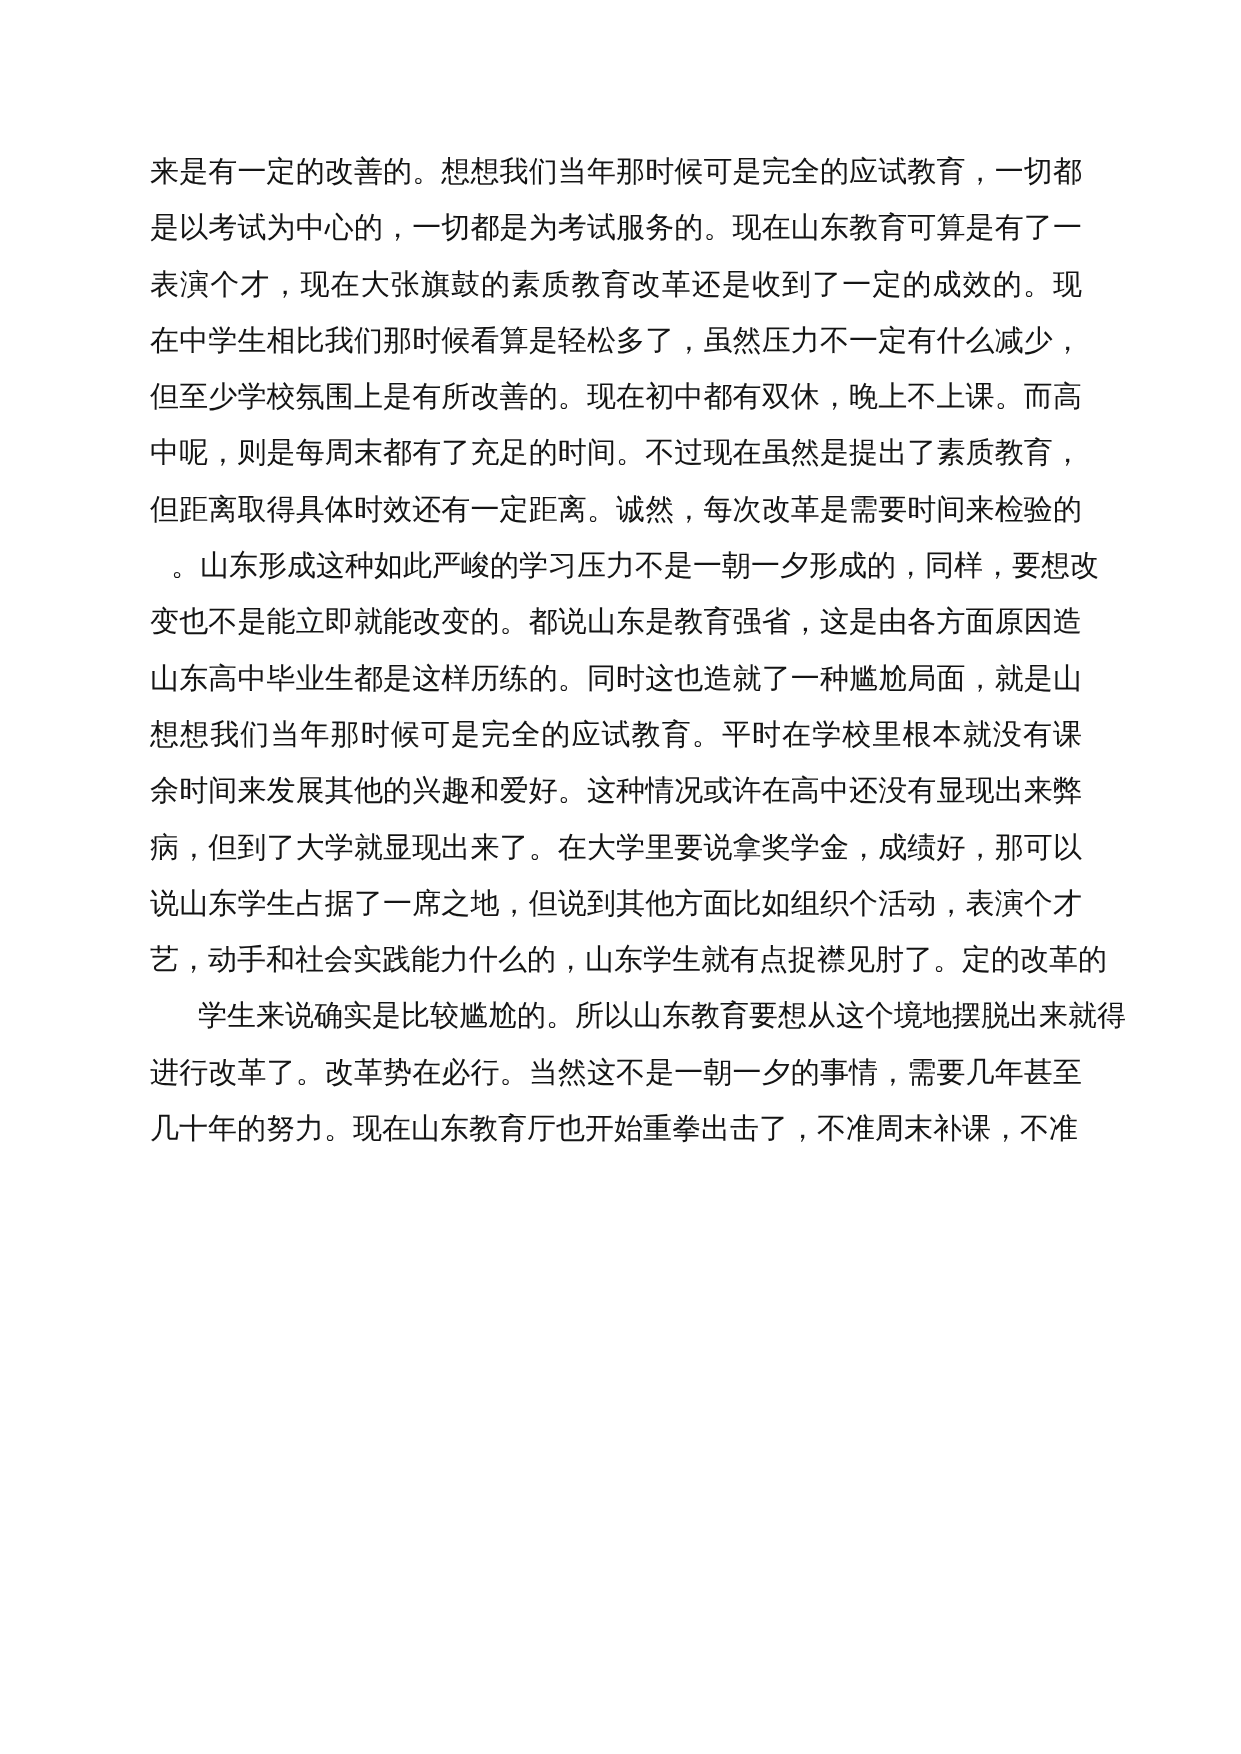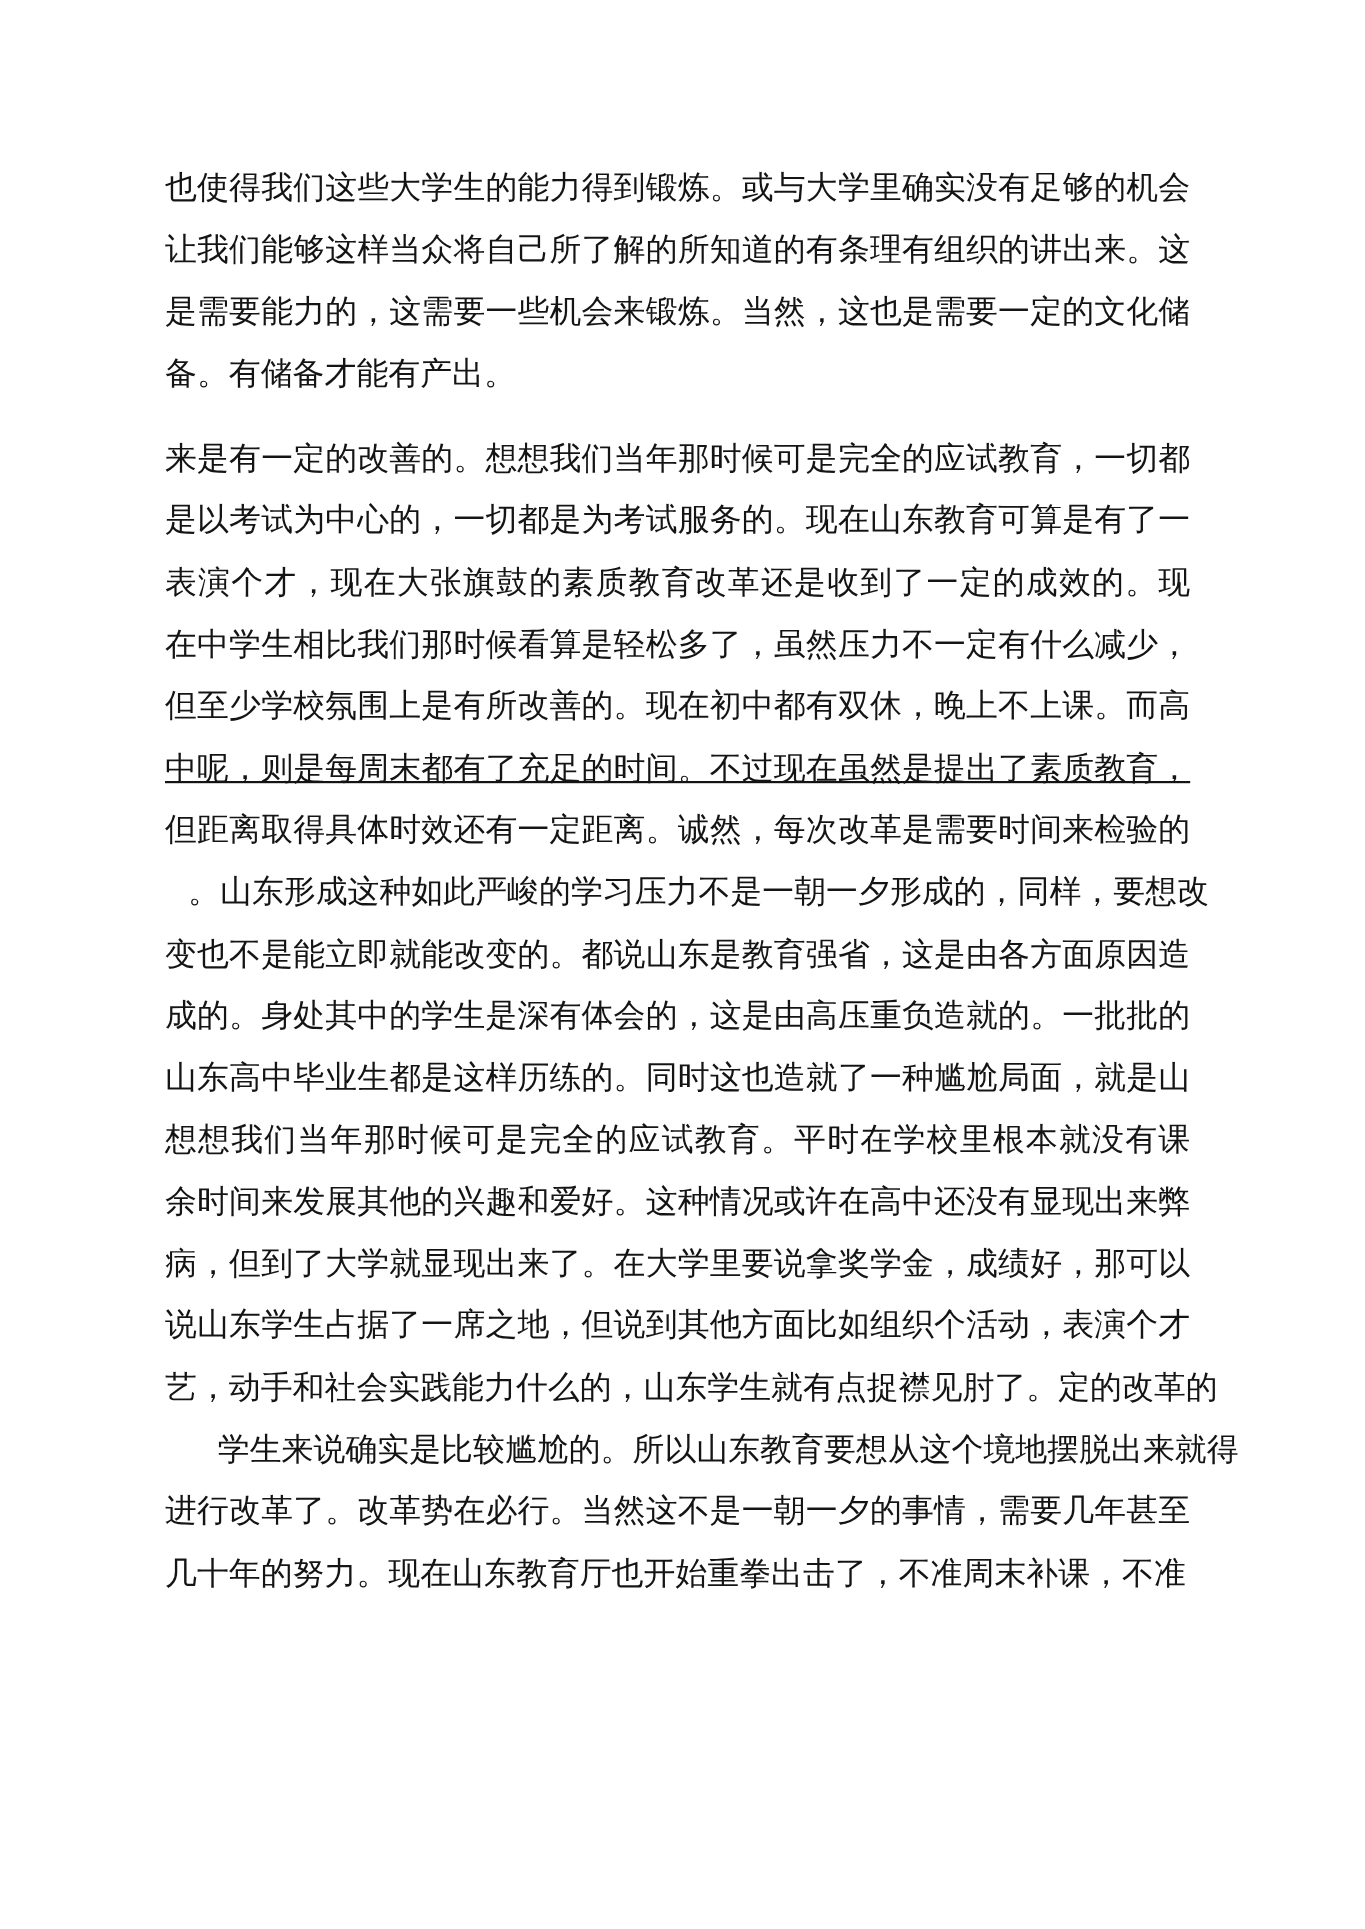--- a/index.html
+++ b/index.html
@@ -45,36 +45,29 @@
   .line.para-last {
     text-align-last: left;
   }
 </style>
 </head>
 <body>
 
 <div class="page" style="background: rgb(255, 255, 255);">
   <div class="content" id="document-body">
       <div class="paragraph">
-        <div class="line" style="color: rgb(20, 20, 20);">也使得我们这些大学生的能力得到锻炼。或与大学里确实没有足够的机会</div>
-        <div class="line" style="color: rgb(20, 20, 20);">让我们能够这样当众将自己所了解的所知道的有条理有组织的讲出来。这</div>
-        <div class="line" style="color: rgb(20, 20, 20);">是需要能力的，这需要一些机会来锻炼。当然，这也是需要一定的文化储</div>
-        <div class="line para-last" style="color: rgb(20, 20, 20);">备。有储备才能有产出。</div>
-      </div>
-      <div class="paragraph">
         <div class="line" style="color: rgb(20, 20, 20);">来是有一定的改善的。想想我们当年那时候可是完全的应试教育，一切都</div>
         <div class="line" style="color: rgb(20, 20, 20);">是以考试为中心的，一切都是为考试服务的。现在山东教育可算是有了一</div>
         <div class="line" style="color: rgb(20, 20, 20);">表演个才，现在大张旗鼓的素质教育改革还是收到了一定的成效的。现</div>
         <div class="line" style="color: rgb(20, 20, 20);">在中学生相比我们那时候看算是轻松多了，虽然压力不一定有什么减少，</div>
         <div class="line" style="color: rgb(20, 20, 20);">但至少学校氛围上是有所改善的。现在初中都有双休，晚上不上课。而高</div>
-        <div class="line" style="color: rgb(20, 20, 20); text-decoration: underline;">中呢，则是每周末都有了充足的时间。不过现在虽然是提出了素质教育，</div>
+        <div class="line" style="color: rgb(20, 20, 20);">中呢，则是每周末都有了充足的时间。不过现在虽然是提出了素质教育，</div>
         <div class="line" style="color: rgb(20, 20, 20);">但距离取得具体时效还有一定距离。诚然，每次改革是需要时间来检验的</div>
         <div class="line" style="color: rgb(20, 20, 20); margin-left: 21px;">。山东形成这种如此严峻的学习压力不是一朝一夕形成的，同样，要想改</div>
         <div class="line" style="color: rgb(20, 20, 20);">变也不是能立即就能改变的。都说山东是教育强省，这是由各方面原因造</div>
-        <div class="line" style="color: rgb(20, 20, 20);">成的。身处其中的学生是深有体会的，这是由高压重负造就的。一批批的</div>
         <div class="line" style="color: rgb(20, 20, 20);">山东高中毕业生都是这样历练的。同时这也造就了一种尴尬局面，就是山</div>
         <div class="line" style="color: rgb(20, 20, 20);">想想我们当年那时候可是完全的应试教育。平时在学校里根本就没有课</div>
         <div class="line" style="color: rgb(20, 20, 20);">余时间来发展其他的兴趣和爱好。这种情况或许在高中还没有显现出来弊</div>
         <div class="line" style="color: rgb(20, 20, 20);">病，但到了大学就显现出来了。在大学里要说拿奖学金，成绩好，那可以</div>
         <div class="line" style="color: rgb(20, 20, 20);">说山东学生占据了一席之地，但说到其他方面比如组织个活动，表演个才</div>
         <div class="line" style="color: rgb(20, 20, 20);">艺，动手和社会实践能力什么的，山东学生就有点捉襟见肘了。定的改革的</div>
         <div class="line" style="color: rgb(20, 20, 20); margin-left: 48px;">学生来说确实是比较尴尬的。所以山东教育要想从这个境地摆脱出来就得</div>
         <div class="line" style="color: rgb(20, 20, 20);">进行改革了。改革势在必行。当然这不是一朝一夕的事情，需要几年甚至</div>
         <div class="line para-last" style="color: rgb(20, 20, 20);">几十年的努力。现在山东教育厅也开始重拳出击了，不准周末补课，不准</div>
       </div>

